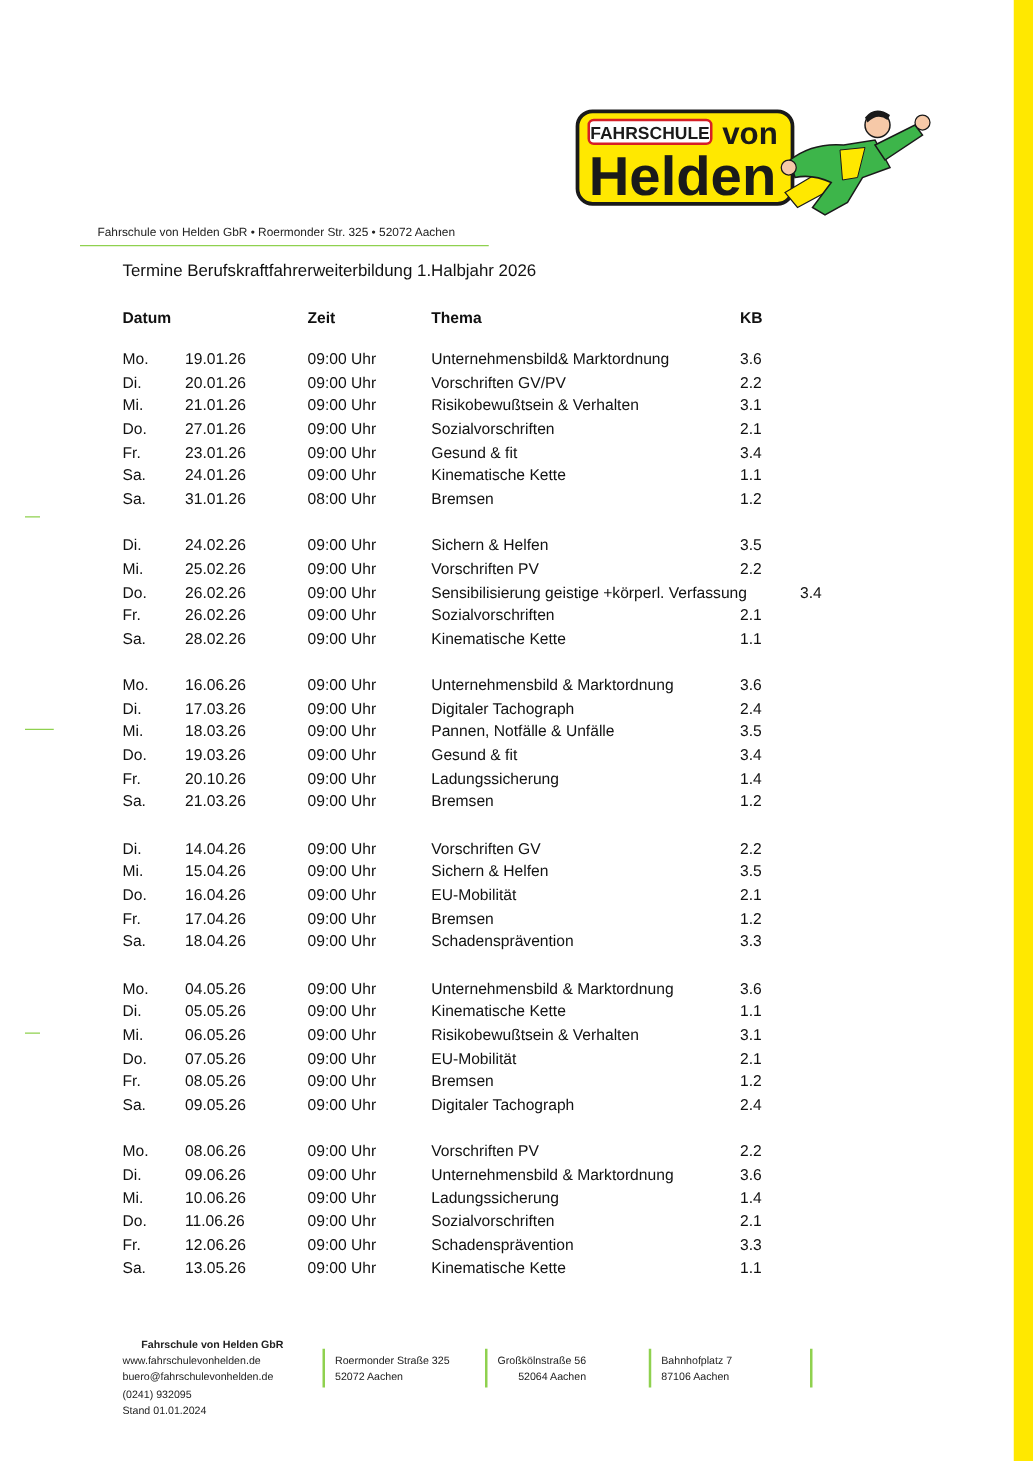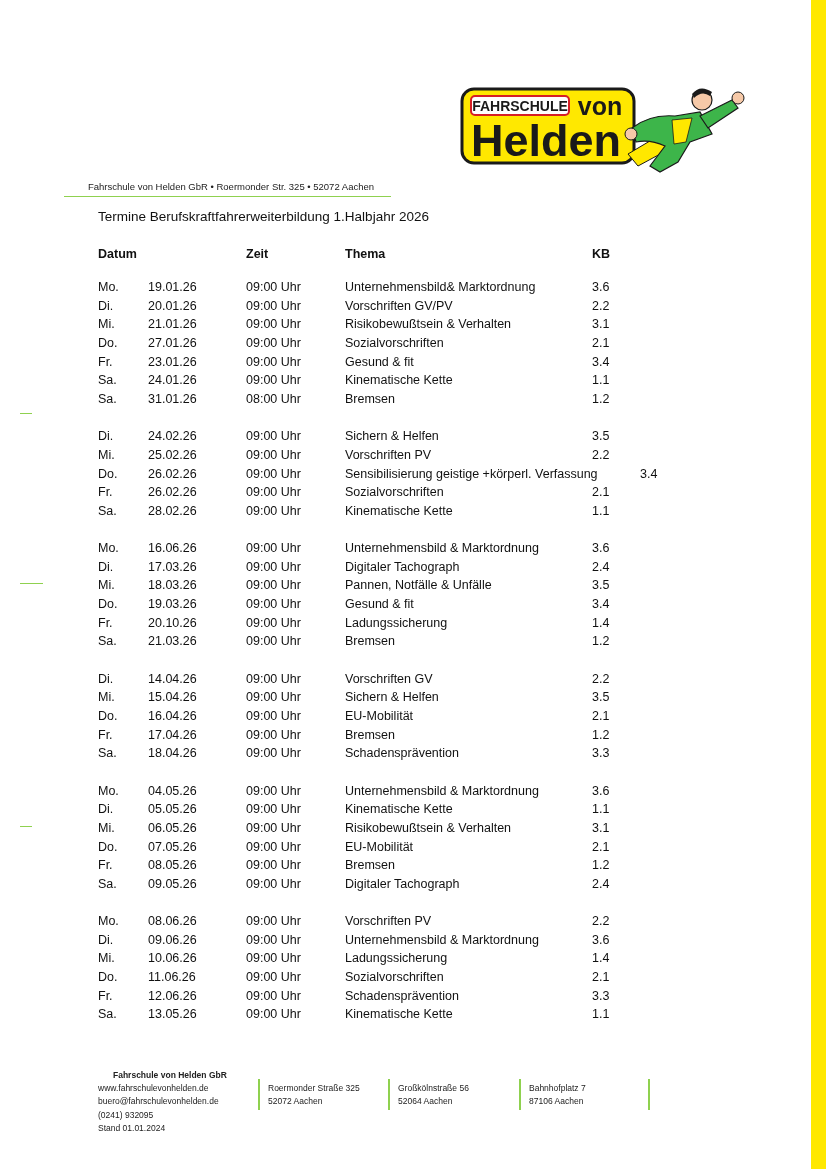--- a/index.html
+++ b/index.html
@@ -1,21 +1,21 @@
 <!DOCTYPE html>
 <html><head>
 <meta charset="utf-8">
 <style>
   html, body { margin:0; padding:0; }
   body { width:826px; height:1169px; position:relative; background:#ffffff; overflow:hidden;
          font-family:"Liberation Sans", "DejaVu Sans", sans-serif; color:#111; }
   .yellow-bar { position:absolute; left:811px; top:0; width:15px; height:1169px; background:#ffe800; }
   .margin-mark { position:absolute; left:20px; height:1px; background:#8fd14f; }
   .logo { position:absolute; left:460px; top:84px; width:295px; height:92px; }
-  .header-line { position:absolute; left:78px; top:181px; font-size:9.5px; color:#222;margin-left:10px; }
+  .header-line { position:absolute; left:78px; top:181px; font-size:9.5px; color:#222; }
   .header-rule { position:absolute; left:64px; top:196px; width:327px; height:1px; background:#8fd14f; }
   .doc-title { position:absolute; left:98px; top:209px; font-size:13.5px; color:#111; }
   .col-head { position:absolute; top:247px; font-size:12.5px; font-weight:bold; }
   .row { position:absolute; left:0; width:826px; height:18px; font-size:12.5px; }
   .row span { position:absolute; top:0; white-space:nowrap; }
   .c-day { left:98px; } .c-date { left:148px; } .c-time { left:246px; } .c-topic { left:345px; } .c-kb { left:592px; }
   .c-kb.wide { left:640px; }
   .footer { position:absolute; top:1069px; font-size:8.5px; line-height:13.2px; color:#222; }
   .footer .bold { font-weight:bold;padding-left:15px; }
   .fbar { position:absolute; width:2px; height:31px; background:#8fd14f; top:1079px; }
@@ -310,21 +310,21 @@
   <div>buero@fahrschulevonhelden.de</div>
   <div>(0241) 932095</div>
   <div>Stand 01.01.2024</div>
 </div>
 <div class="fbar" style="left:258px;"></div>
 <div class="footer" style="left:268px;top:1082px;">
   <div>Roermonder Straße 325</div>
   <div>52072 Aachen</div>
 </div>
 <div class="fbar" style="left:388px;"></div>
-<div class="footer" style="left:398px;top:1082px;">
+<div class="footer" style="left:398px;top:1082px;text-align:right;">
   <div>Großkölnstraße 56</div>
   <div>52064 Aachen</div>
 </div>
 <div class="fbar" style="left:519px;"></div>
 <div class="footer" style="left:529px;top:1082px;">
   <div>Bahnhofplatz 7</div>
   <div>87106 Aachen</div>
 </div>
 <div class="fbar" style="left:648px;"></div>
 <div class="footer" style="left:397px;top:1179px;">Seite 1 von 1</div>

